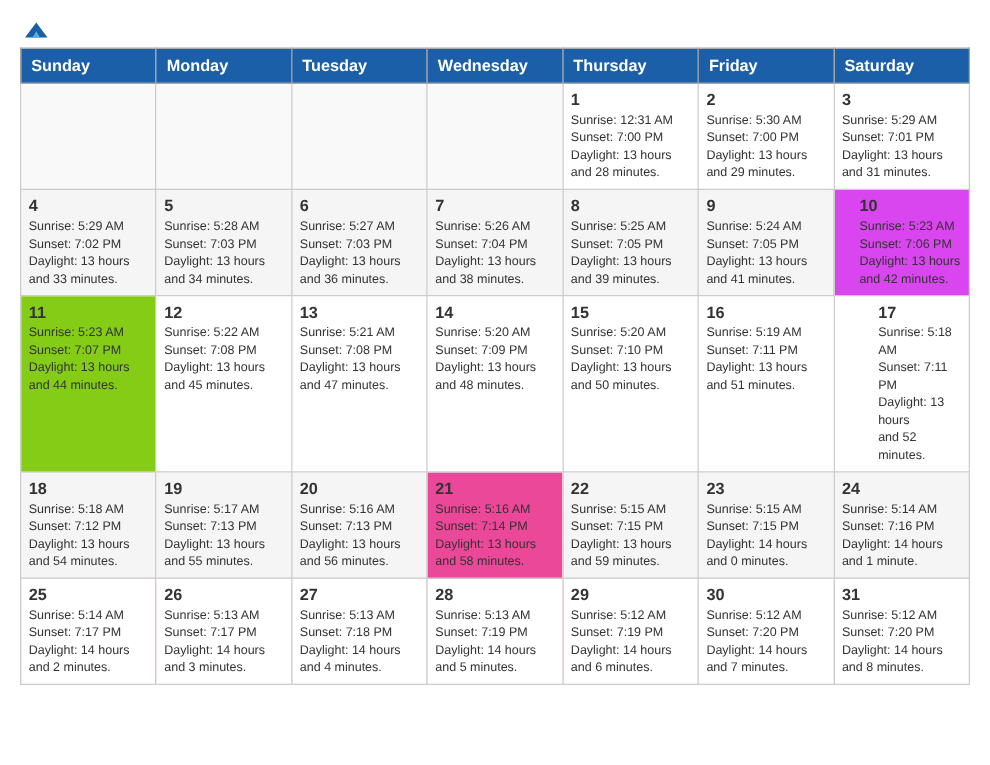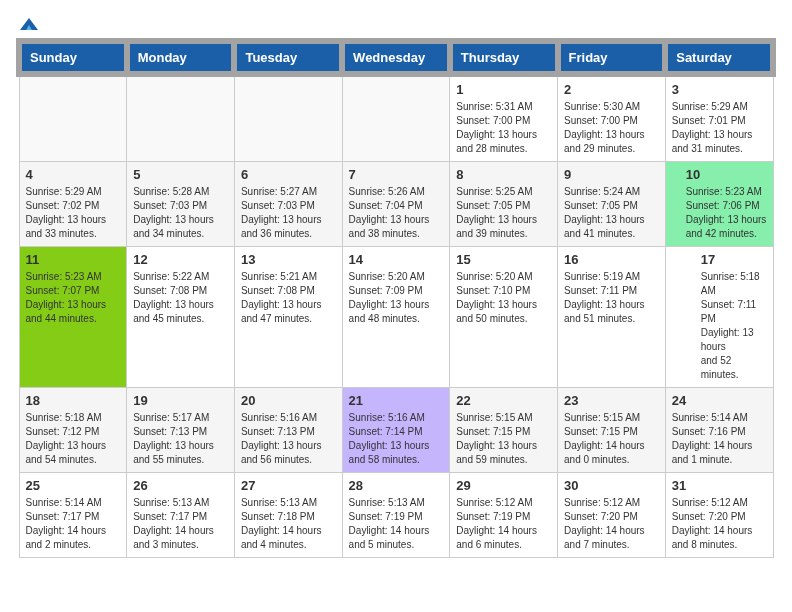--- a/index.html
+++ b/index.html
@@ -38,21 +38,21 @@
       border-collapse: collapse;
       border: 1px solid #ccc;
     }
     .calendar th {
       background-color: #1a5fa8;
       color: #fff;
       font-size: 13px;
       font-weight: bold;
       padding: 6px 8px;
       text-align: left;
-      border: 6px solid #a3a3a3;
+      border: 1px solid #a3a3a3;
     }
     .calendar td {
       vertical-align: top;
       padding: 5px 6px;
       border: 1px solid #ccc;
       width: calc(100% / 7);
       min-height: 80px;
       font-size: 10.5px;
       color: #333;
       background: #fff;
@@ -112,21 +112,21 @@
       </tr>
   </thead>
   <tbody id="calendar-body">
   <tr style="background-color: rgb(255, 255, 255);">
         <td class="empty-cell"></td>
         <td class="empty-cell"></td>
         <td class="empty-cell"></td>
         <td class="empty-cell"></td>
         <td style="background-color: rgb(255, 255, 255);">
           <span class="day-number">1</span>
-          <div class="day-info"><span>Sunrise: 5:31 AM</span><br><span>Sunset: 7:00 PM</span><br><span>Daylight: 13 hours</span><br><span>and 28 minutes.</span></div>
+          <div class="day-info"><span>Sunrise: 12:31 AM</span><br><span>Sunset: 7:00 PM</span><br><span>Daylight: 13 hours</span><br><span>and 28 minutes.</span></div>
         </td>
         <td style="background-color: rgb(255, 255, 255);">
           <span class="day-number">2</span>
           <div class="day-info"><span>Sunrise: 5:30 AM</span><br><span>Sunset: 7:00 PM</span><br><span>Daylight: 13 hours</span><br><span>and 29 minutes.</span></div>
         </td>
         <td style="background-color: rgb(255, 255, 255);">
           <span class="day-number">3</span>
           <div class="day-info"><span>Sunrise: 5:29 AM</span><br><span>Sunset: 7:01 PM</span><br><span>Daylight: 13 hours</span><br><span>and 31 minutes.</span></div>
         </td>
       </tr>
@@ -148,21 +148,21 @@
           <div class="day-info"><span>Sunrise: 5:26 AM</span><br><span>Sunset: 7:04 PM</span><br><span>Daylight: 13 hours</span><br><span>and 38 minutes.</span></div>
         </td>
         <td style="background-color: rgb(245, 245, 245);">
           <span class="day-number">8</span>
           <div class="day-info"><span>Sunrise: 5:25 AM</span><br><span>Sunset: 7:05 PM</span><br><span>Daylight: 13 hours</span><br><span>and 39 minutes.</span></div>
         </td>
         <td style="background-color: rgb(245, 245, 245);">
           <span class="day-number">9</span>
           <div class="day-info"><span>Sunrise: 5:24 AM</span><br><span>Sunset: 7:05 PM</span><br><span>Daylight: 13 hours</span><br><span>and 41 minutes.</span></div>
         </td>
-        <td style="background-color: #86efac; padding-left: 20px;">
+        <td style="background-color: #d946ef; padding-left: 20px;">
           <span class="day-number">10</span>
           <div class="day-info"><span>Sunrise: 5:23 AM</span><br><span>Sunset: 7:06 PM</span><br><span>Daylight: 13 hours</span><br><span>and 42 minutes.</span></div>
         </td>
       </tr>
       <tr style="background-color: rgb(255, 255, 255);">
         <td style="background-color: #84cc16;">
           <span class="day-number">11</span>
           <div class="day-info"><span>Sunrise: 5:23 AM</span><br><span>Sunset: 7:07 PM</span><br><span>Daylight: 13 hours</span><br><span>and 44 minutes.</span></div>
         </td>
         <td style="background-color: rgb(255, 255, 255);">
@@ -196,21 +196,21 @@
           <div class="day-info"><span>Sunrise: 5:18 AM</span><br><span>Sunset: 7:12 PM</span><br><span>Daylight: 13 hours</span><br><span>and 54 minutes.</span></div>
         </td>
         <td style="background-color: rgb(245, 245, 245);">
           <span class="day-number">19</span>
           <div class="day-info"><span>Sunrise: 5:17 AM</span><br><span>Sunset: 7:13 PM</span><br><span>Daylight: 13 hours</span><br><span>and 55 minutes.</span></div>
         </td>
         <td style="background-color: rgb(245, 245, 245);">
           <span class="day-number">20</span>
           <div class="day-info"><span>Sunrise: 5:16 AM</span><br><span>Sunset: 7:13 PM</span><br><span>Daylight: 13 hours</span><br><span>and 56 minutes.</span></div>
         </td>
-        <td style="background-color: #c4b5fd;">
+        <td style="background-color: #ec4899;">
           <span class="day-number">21</span>
           <div class="day-info"><span>Sunrise: 5:16 AM</span><br><span>Sunset: 7:14 PM</span><br><span>Daylight: 13 hours</span><br><span>and 58 minutes.</span></div>
         </td>
         <td style="background-color: rgb(245, 245, 245);">
           <span class="day-number">22</span>
           <div class="day-info"><span>Sunrise: 5:15 AM</span><br><span>Sunset: 7:15 PM</span><br><span>Daylight: 13 hours</span><br><span>and 59 minutes.</span></div>
         </td>
         <td style="background-color: rgb(245, 245, 245);">
           <span class="day-number">23</span>
           <div class="day-info"><span>Sunrise: 5:15 AM</span><br><span>Sunset: 7:15 PM</span><br><span>Daylight: 14 hours</span><br><span>and 0 minutes.</span></div>

